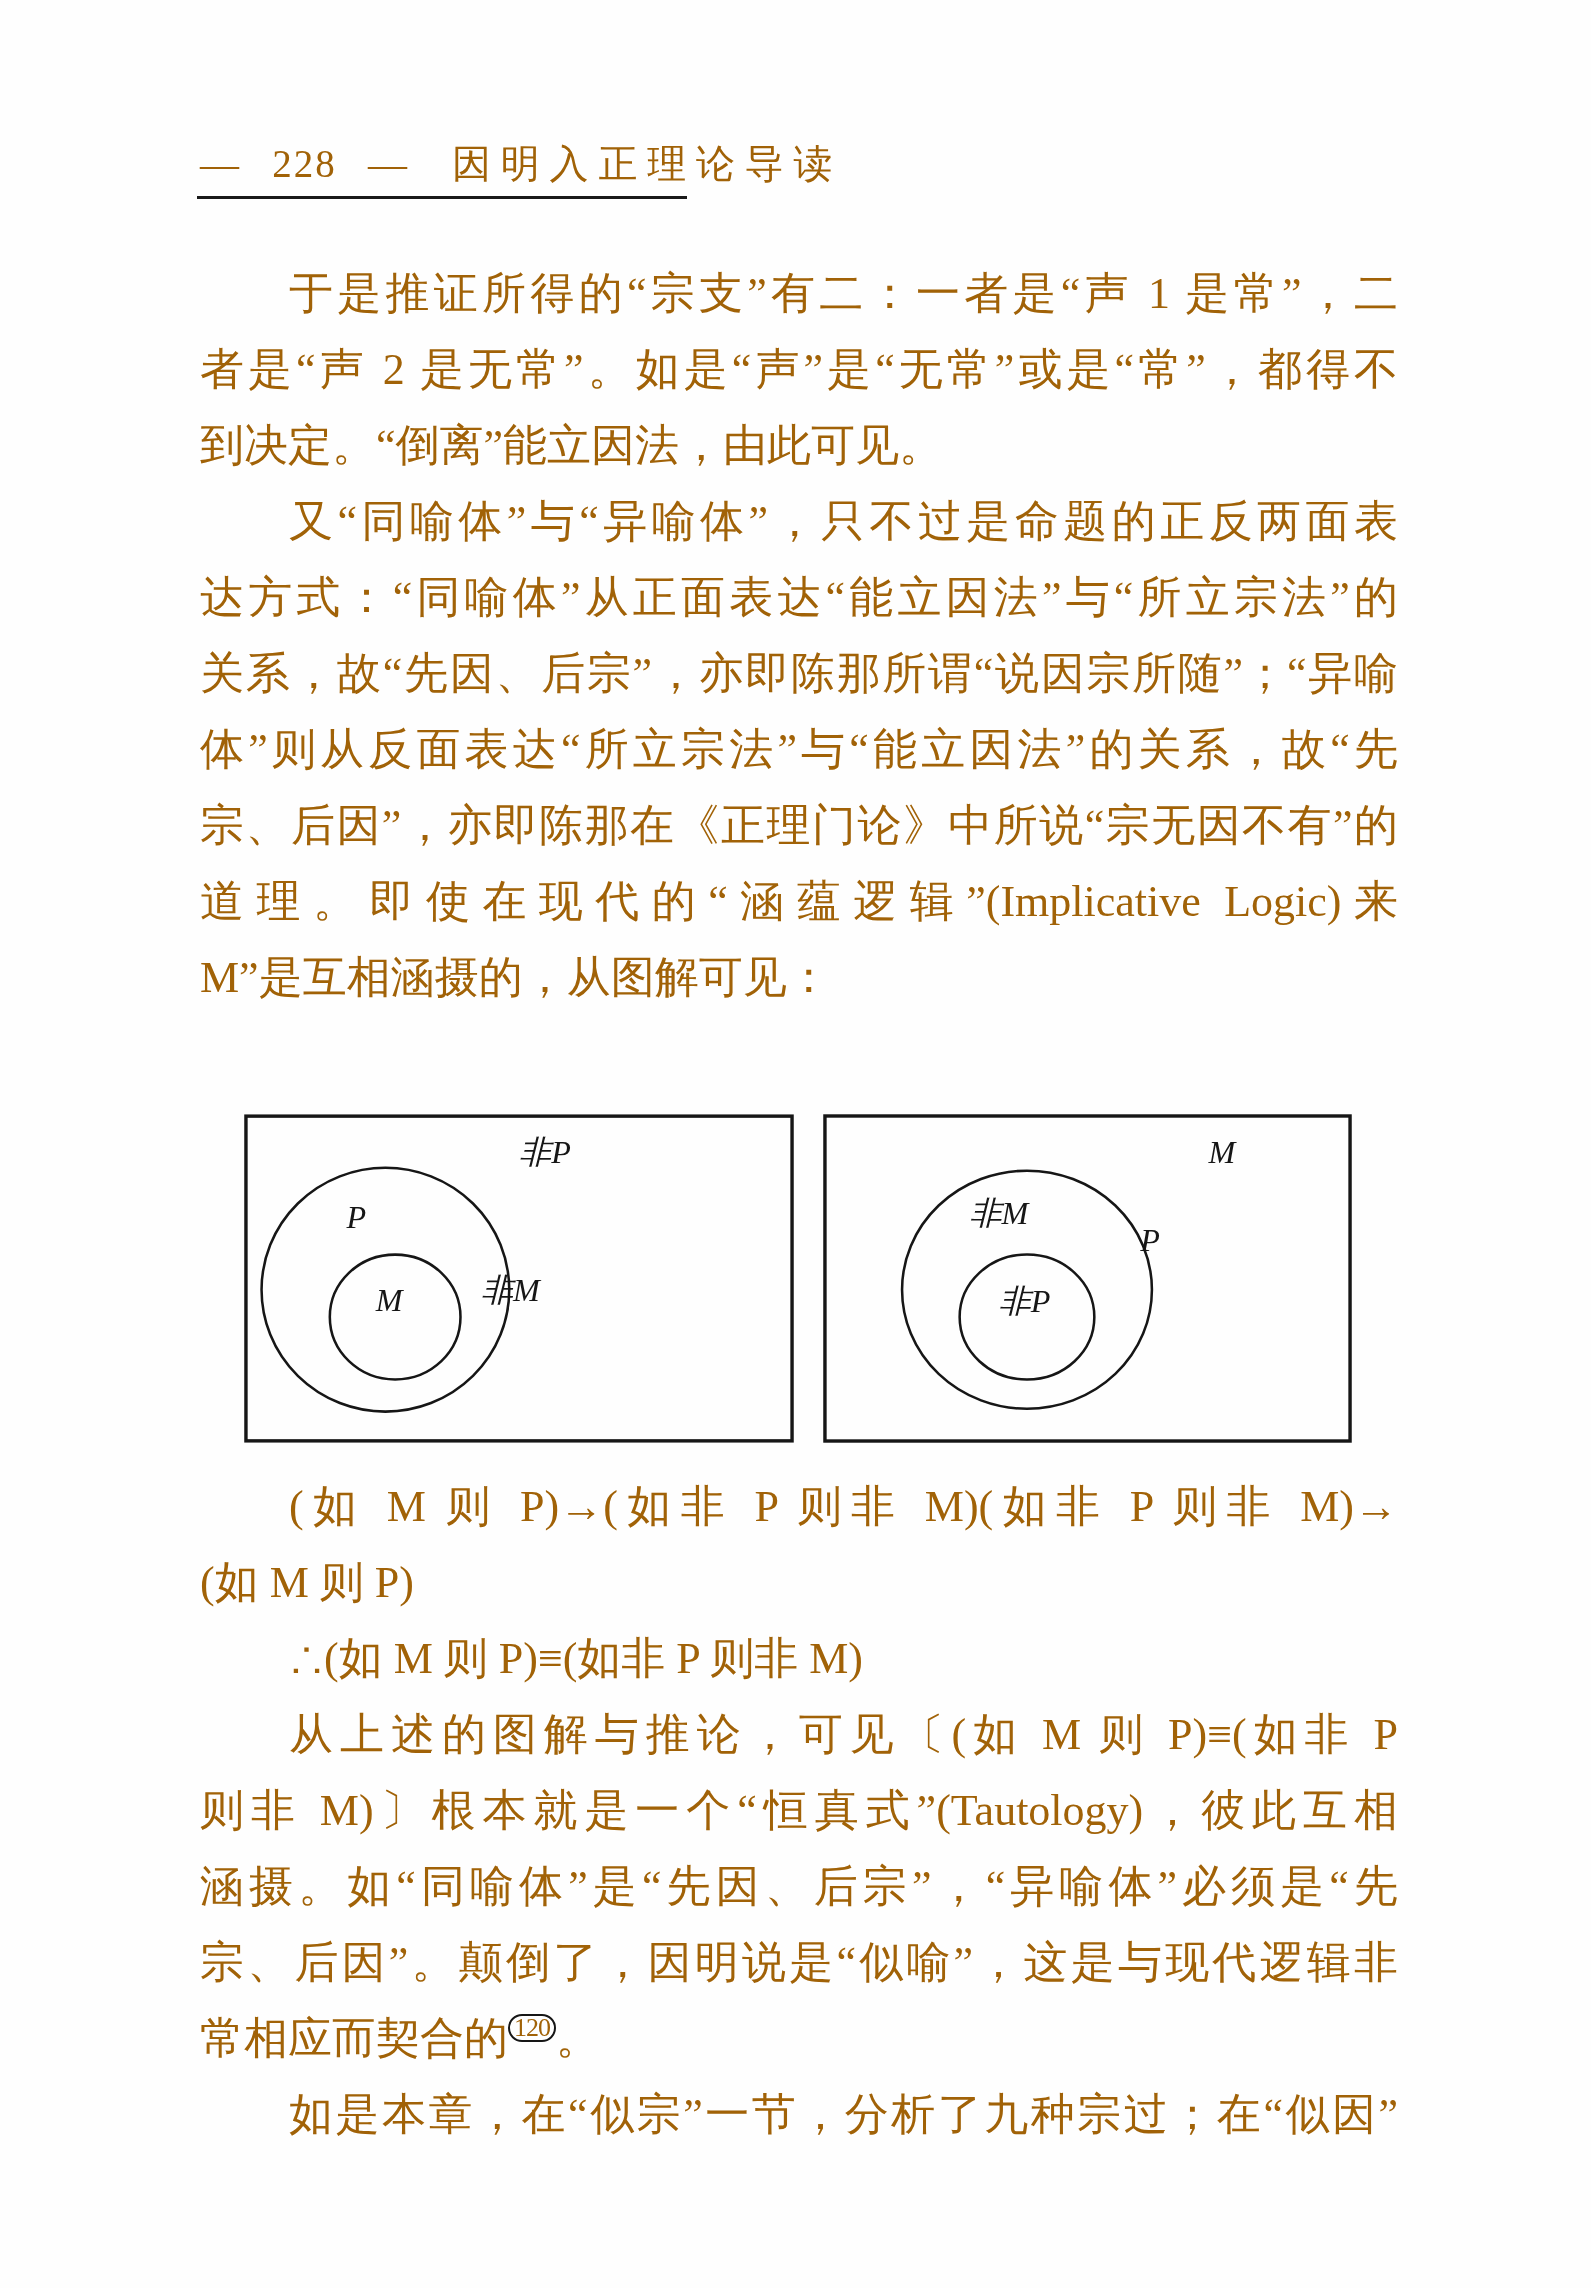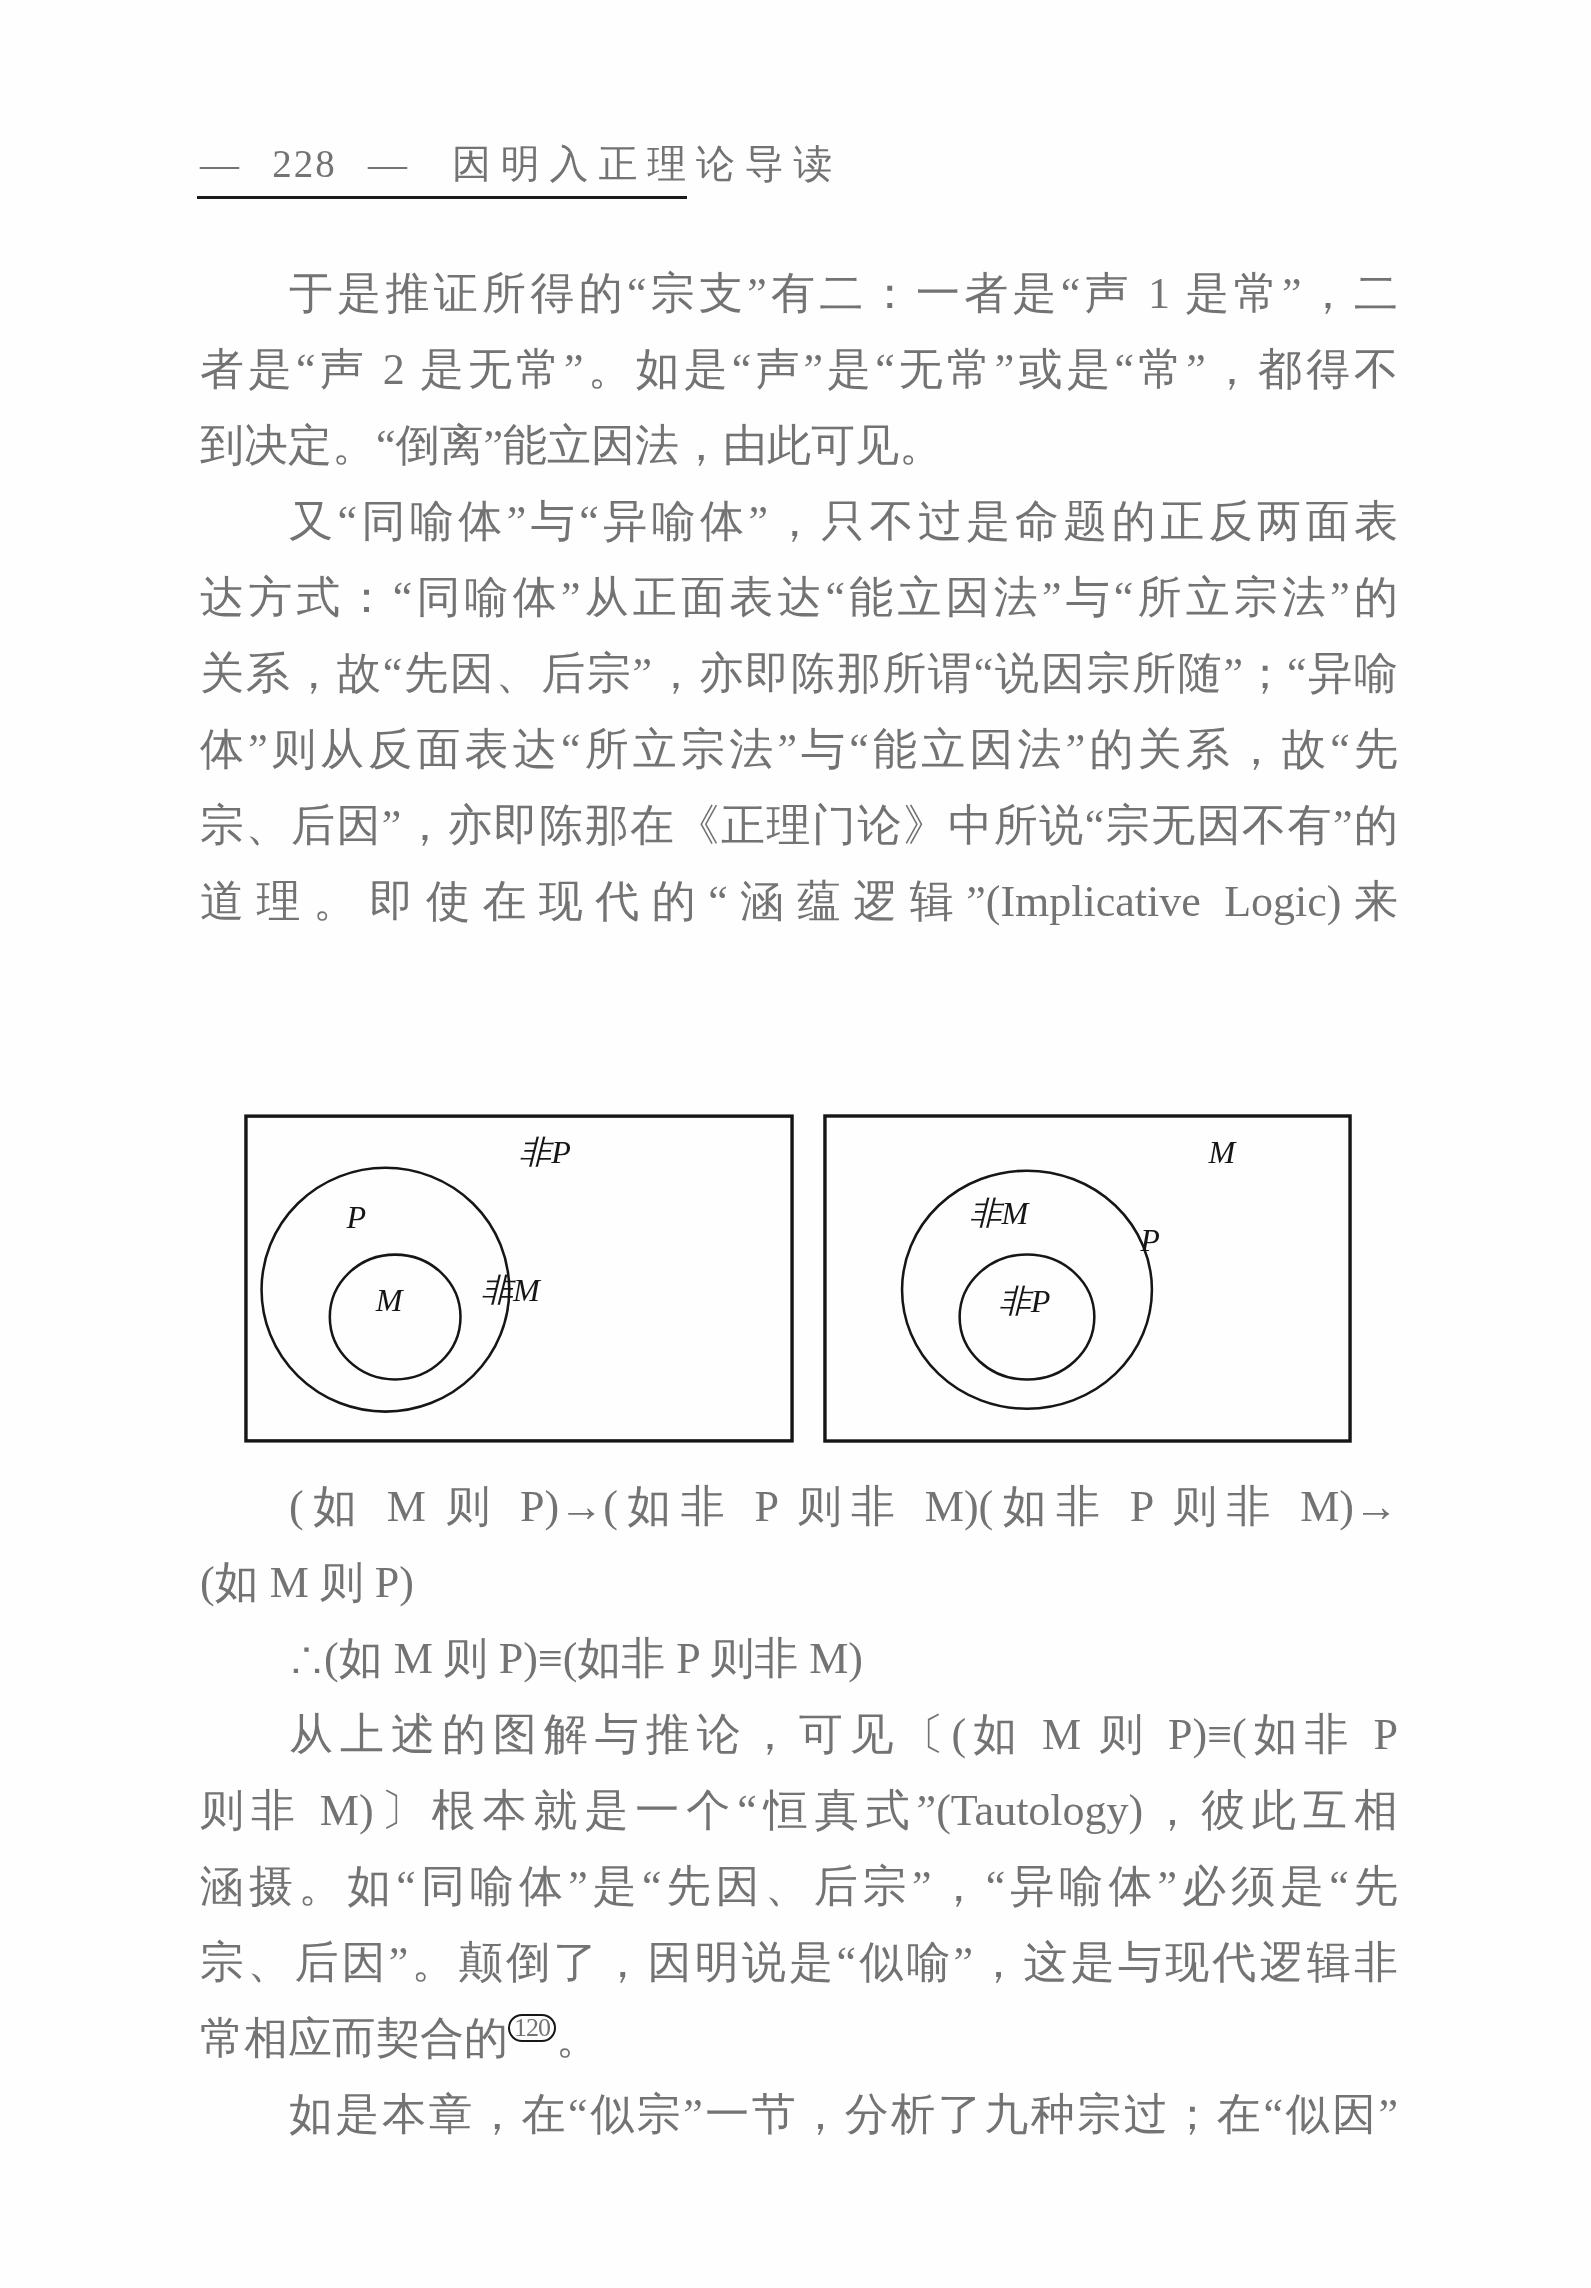--- a/index.html
+++ b/index.html
@@ -2,21 +2,21 @@
 <html lang="zh"><head>
 <meta charset="utf-8">
 <title>因明入正理论导读</title>
 <style>
   html,body{margin:0;padding:0;background:#e8e8e8;}
   .page{
     position:relative;
     width:1592px;height:2289px;
     background:#fefefe;
     font-family:"Liberation Serif","DejaVu Serif",serif;
-    color:#737373;
+    color:#a16207;
     overflow:hidden;
   }
   
   .header{
     position:absolute;left:200px;top:138px;width:1198px;
     font-size:39px;line-height:51px;white-space:nowrap;
   }
   .header .pageno{word-spacing:19.5px;margin-right:43px;letter-spacing:2px;}
   .header .booktitle{letter-spacing:9.8px;}
   .header-rule{
@@ -65,20 +65,21 @@
   <div class="textblock" id="block-top">
     <div class="line indent">于是推证所得的“宗支”有二：一者是“声 1 是常”，二</div>
     <div class="line">者是“声 2 是无常”。如是“声”是“无常”或是“常”，都得不</div>
     <div class="line left">到决定。“倒离”能立因法，由此可见。</div>
     <div class="line indent">又“同喻体”与“异喻体”，只不过是命题的正反两面表</div>
     <div class="line">达方式：“同喻体”从正面表达“能立因法”与“所立宗法”的</div>
     <div class="line">关系，故“先因、后宗”，亦即陈那所谓“说因宗所随”；“异喻</div>
     <div class="line">体”则从反面表达“所立宗法”与“能立因法”的关系，故“先</div>
     <div class="line">宗、后因”，亦即陈那在《正理门论》中所说“宗无因不有”的</div>
     <div class="line">道理。即使在现代的“涵蕴逻辑”(Implicative Logic)来</div>
+    <div class="line left">M”是互相涵摄的，从图解可见：</div>
   </div>
 
   <div class="diagram" id="venn-left">
     <svg width="550" height="329" viewBox="0 0 564 337">
       <rect x="2" y="2" width="560" height="333" fill="none" stroke="#161616" stroke-width="3.5"></rect>
       <ellipse cx="145" cy="180" rx="127" ry="125" fill="none" stroke="#161616" stroke-width="2.6"></ellipse>
       <ellipse cx="155" cy="208" rx="67" ry="64" fill="none" stroke="#161616" stroke-width="2.6"></ellipse>
       <text class="vlabel" x="282" y="50">非P</text>
       <text class="vlabel" x="105" y="117">P</text>
       <text class="vlabel" x="243" y="192">非M</text>

